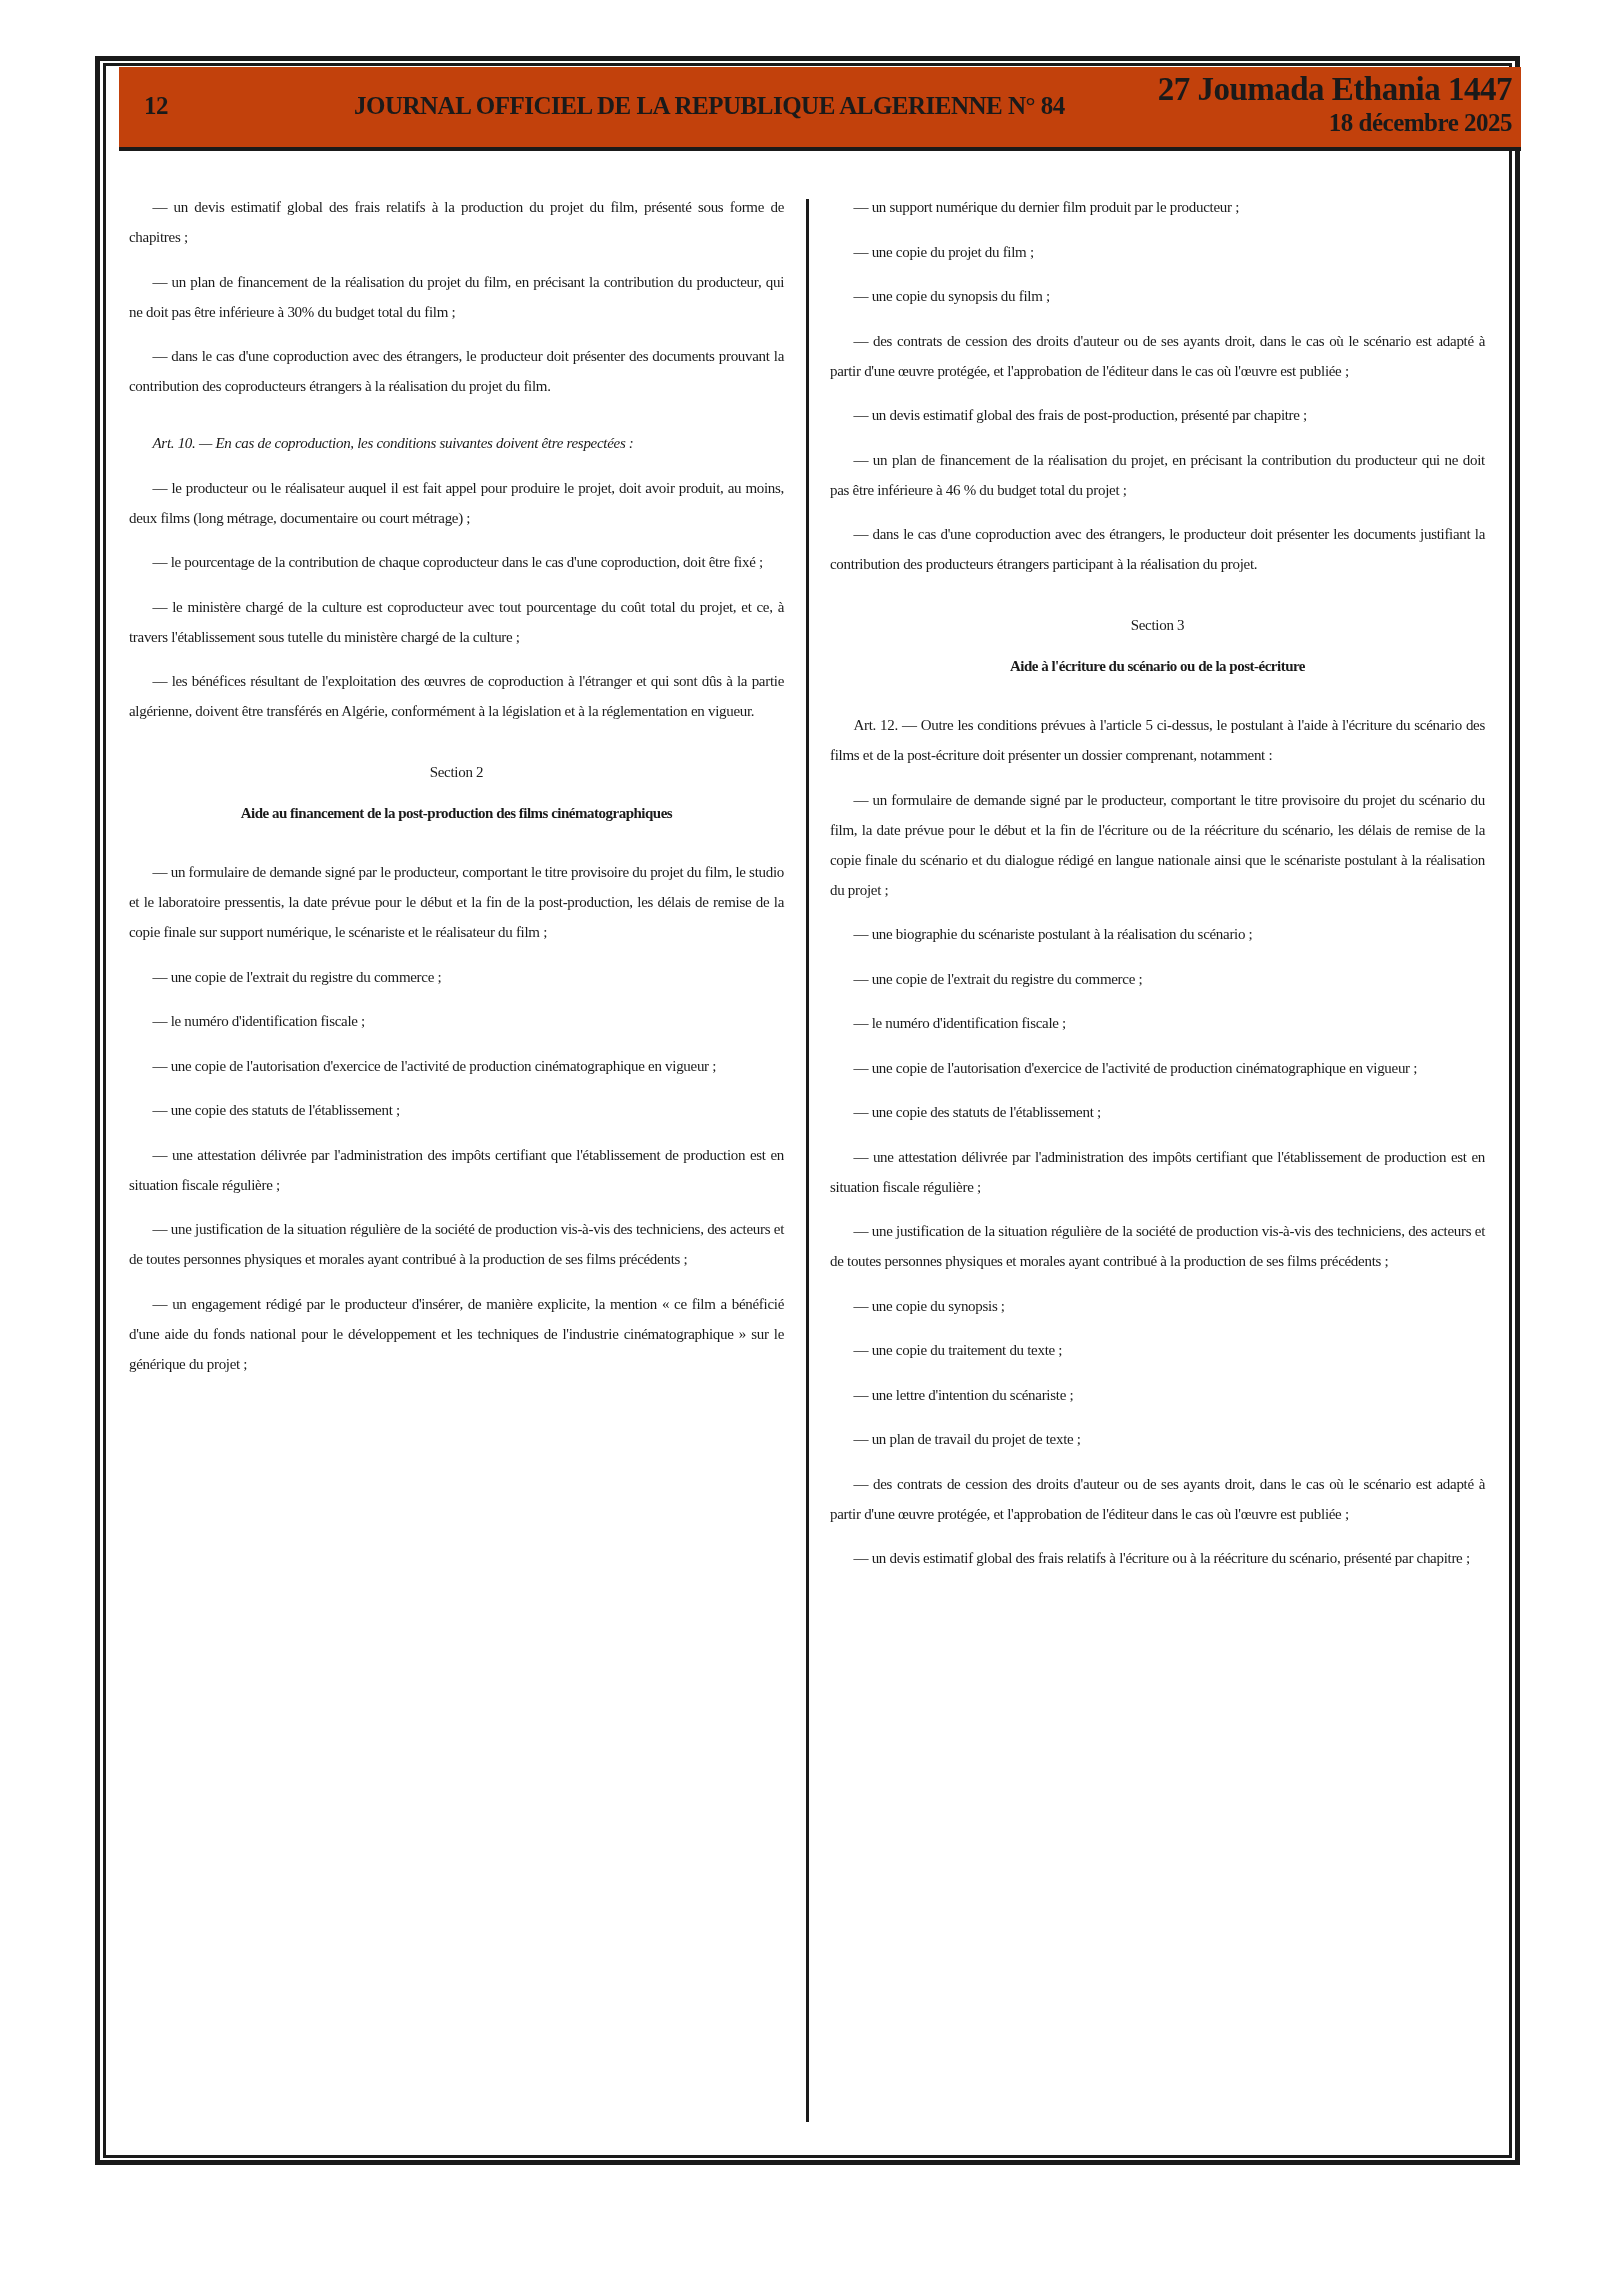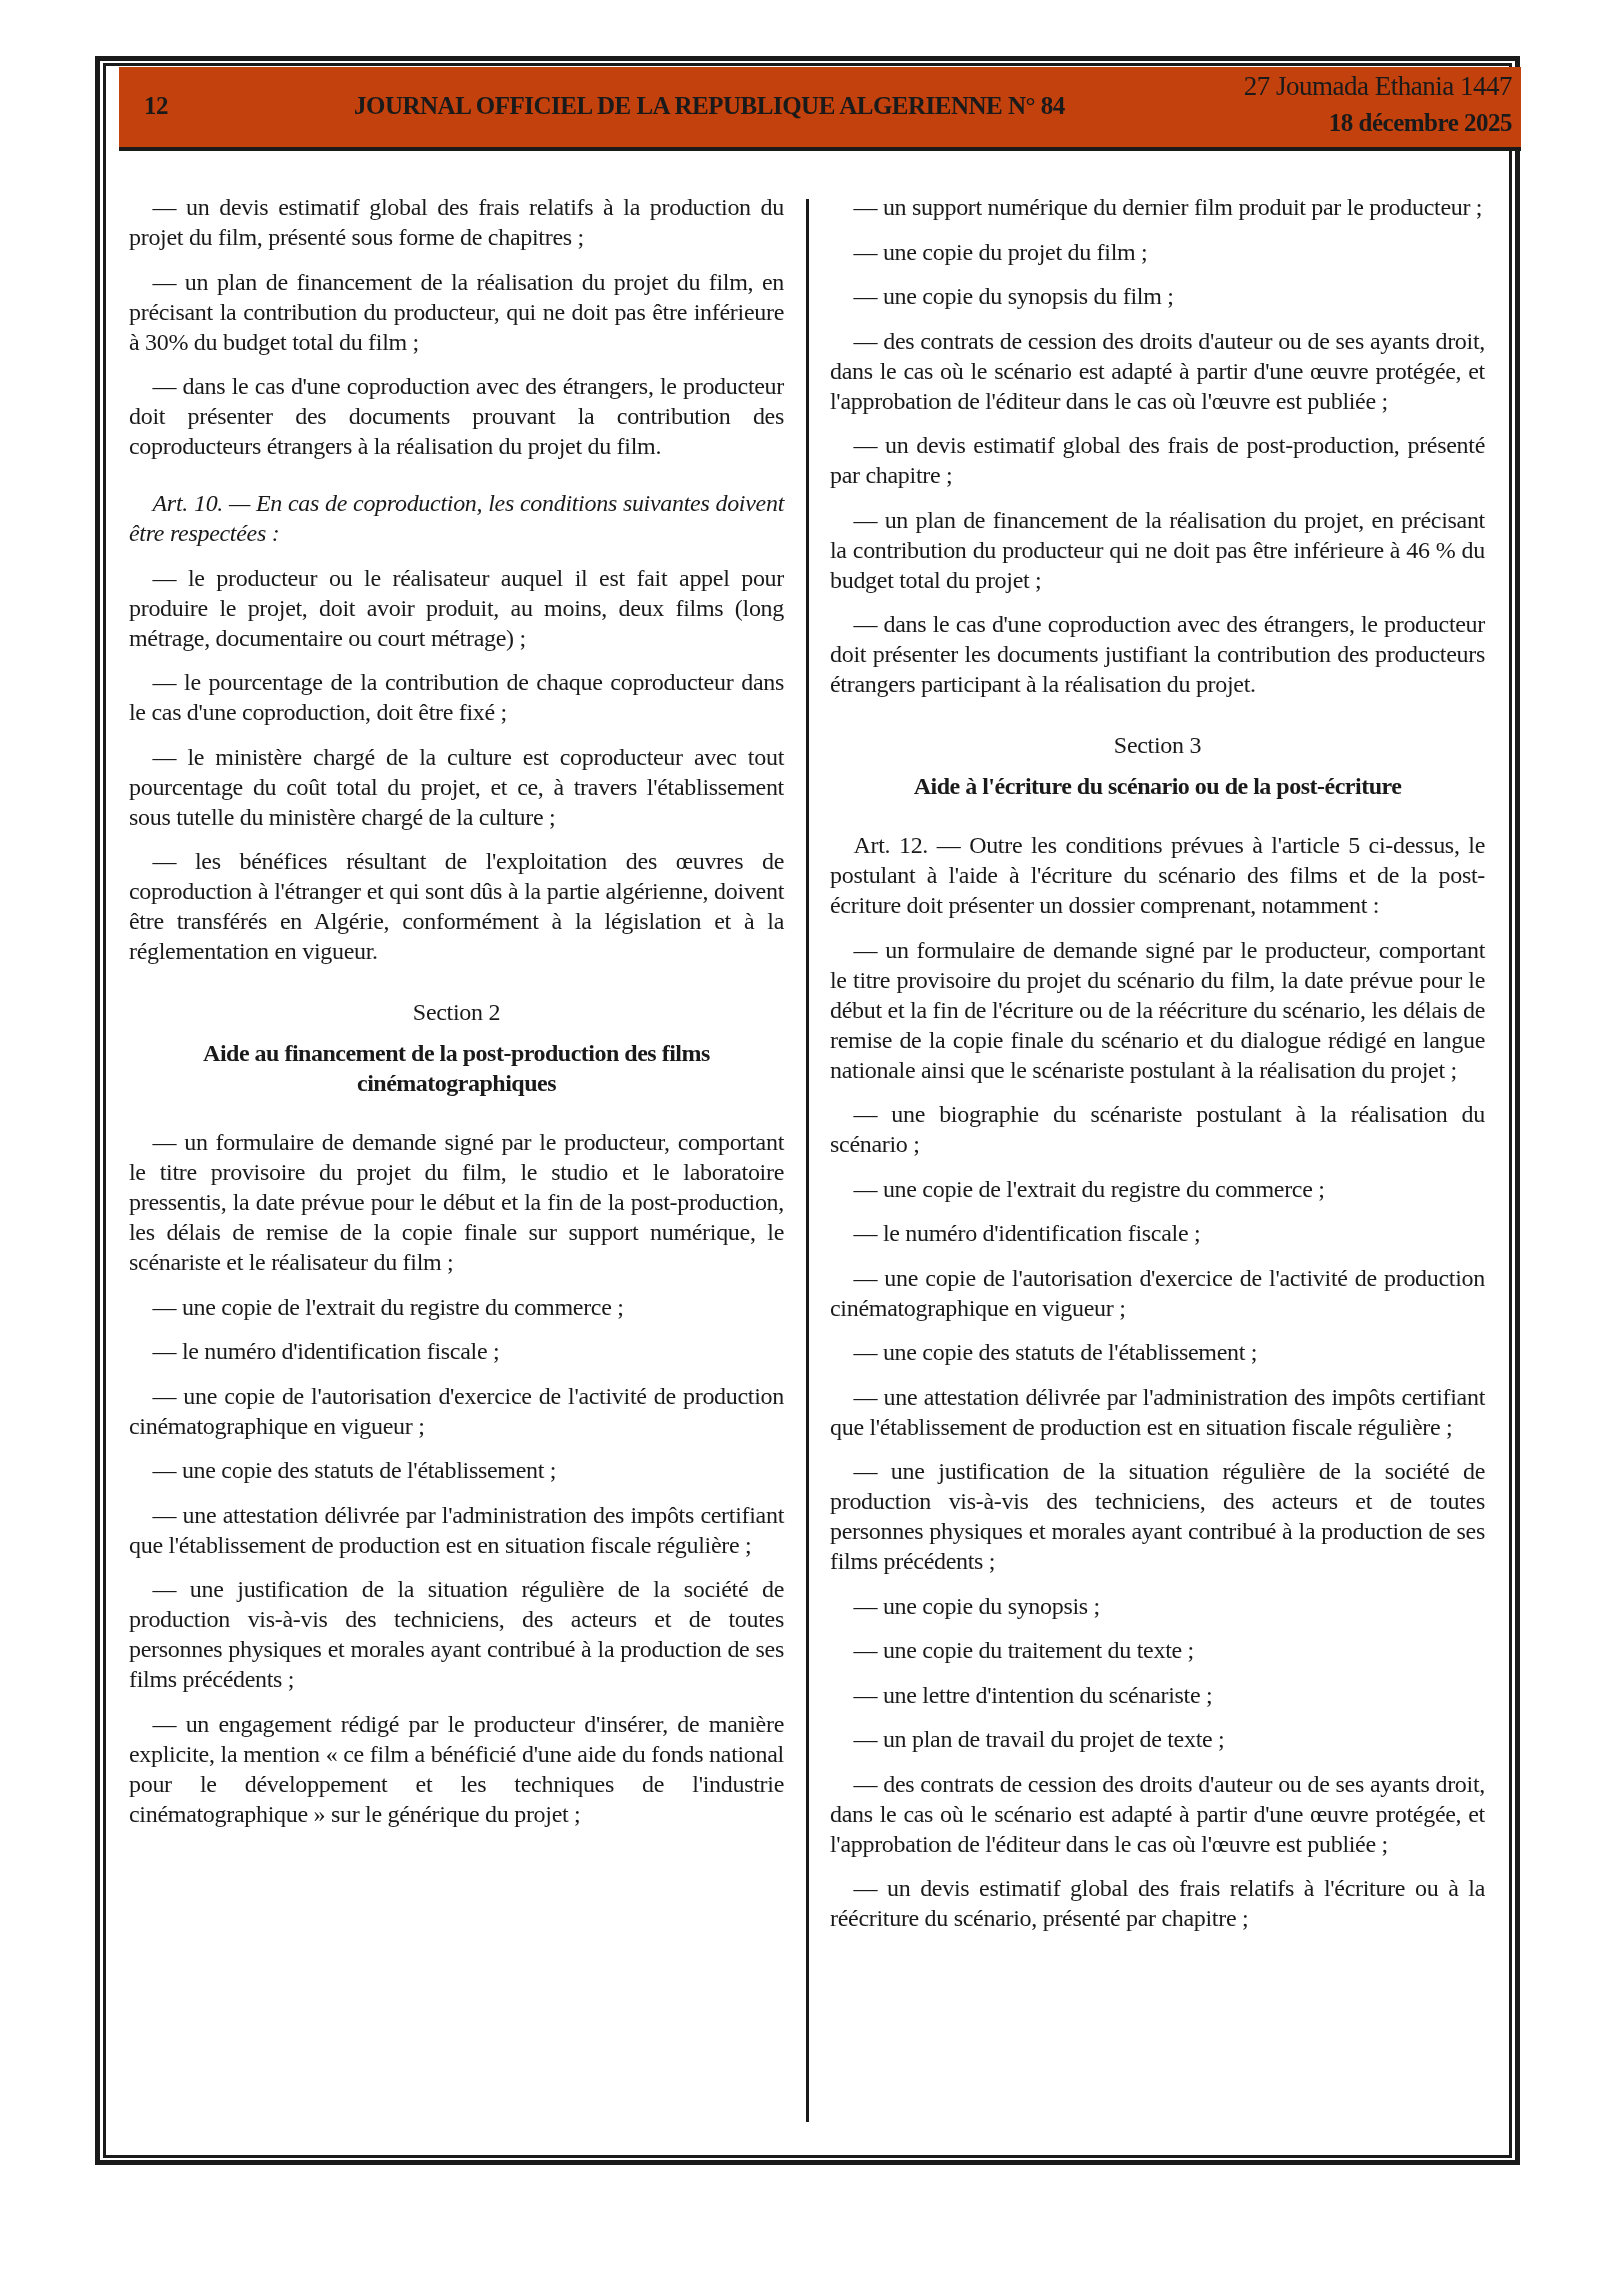--- a/index.html
+++ b/index.html
@@ -2,23 +2,23 @@
 <html style="font-size:14.5px"><head>
 <meta charset="utf-8">
 <style>
   html, body { margin: 0; padding: 0; background: #ffffff; }
   body { width: 1615px; height: 2285px; position: relative; font-family: "Liberation Serif", "DejaVu Serif", serif; color: #1a1a1a; }
   .frame-outer { position: absolute; left: 95px; top: 56px; width: 1425px; height: 2109px; border: 5.4px solid #1a1a1a; box-sizing: border-box; }
   .frame-inner { position: absolute; left: 103px; top: 63px; width: 1409px; height: 2095px; border: 3.6px solid #1a1a1a; box-sizing: border-box; }
   .header { position: absolute; left: 119px; top: 67px; width: 1402px; height: 80px; background: #c2410c; border-bottom: 4.5px solid #1a1a1a; box-sizing: content-box; }
   .h-page { position: absolute; left: 25px; top: 25px; font-weight: bold; font-size: 25px; letter-spacing: -0.5px; }
   .h-title { position: absolute; left: 235px; top: 25px; font-weight: bold; font-size: 25px; letter-spacing: -0.5px; }
-  .h-date1 { position: absolute; right: 9px; top: 3.6px; font-weight: normal; font-size: 27px; letter-spacing: -0.5px; }
+  .h-date1 { position: absolute; right: 9px; top: 3.6px; font-weight: bold; font-size: 33px; letter-spacing: -0.5px; }
   .h-date2 { position: absolute; right: 9px; top: 42px; font-weight: bold; font-size: 25px; letter-spacing: -0.5px; }
-  .col { position: absolute; top: 192px; width: 655px; font-size: 24px; line-height: 30px; text-align: justify; letter-spacing: -0.3px; }
+  .col { position: absolute; top: 192px; width: 655px; font-size: 15px; line-height: 30px; text-align: justify; letter-spacing: -0.3px; }
   .col-left { left: 129px; }
   .col-right { left: 830px; }
   .divider { position: absolute; left: 806px; top: 199px; width: 2.7px; height: 1923px; background: #1a1a1a; }
   .p { margin: 0 0 14.5px 0; text-indent: 23.5px; hyphens: none; }
   .p.art { margin-top: 27px; font-style: italic; }
   .sec { text-align: center; margin: 31px 0 11px 0; text-indent: 0; }
   .sec-title { text-align: center; font-weight: bold; margin: 0 0 29px 0; text-indent: 0; letter-spacing: -0.5px; }
 </style>
 </head>
 <body>

